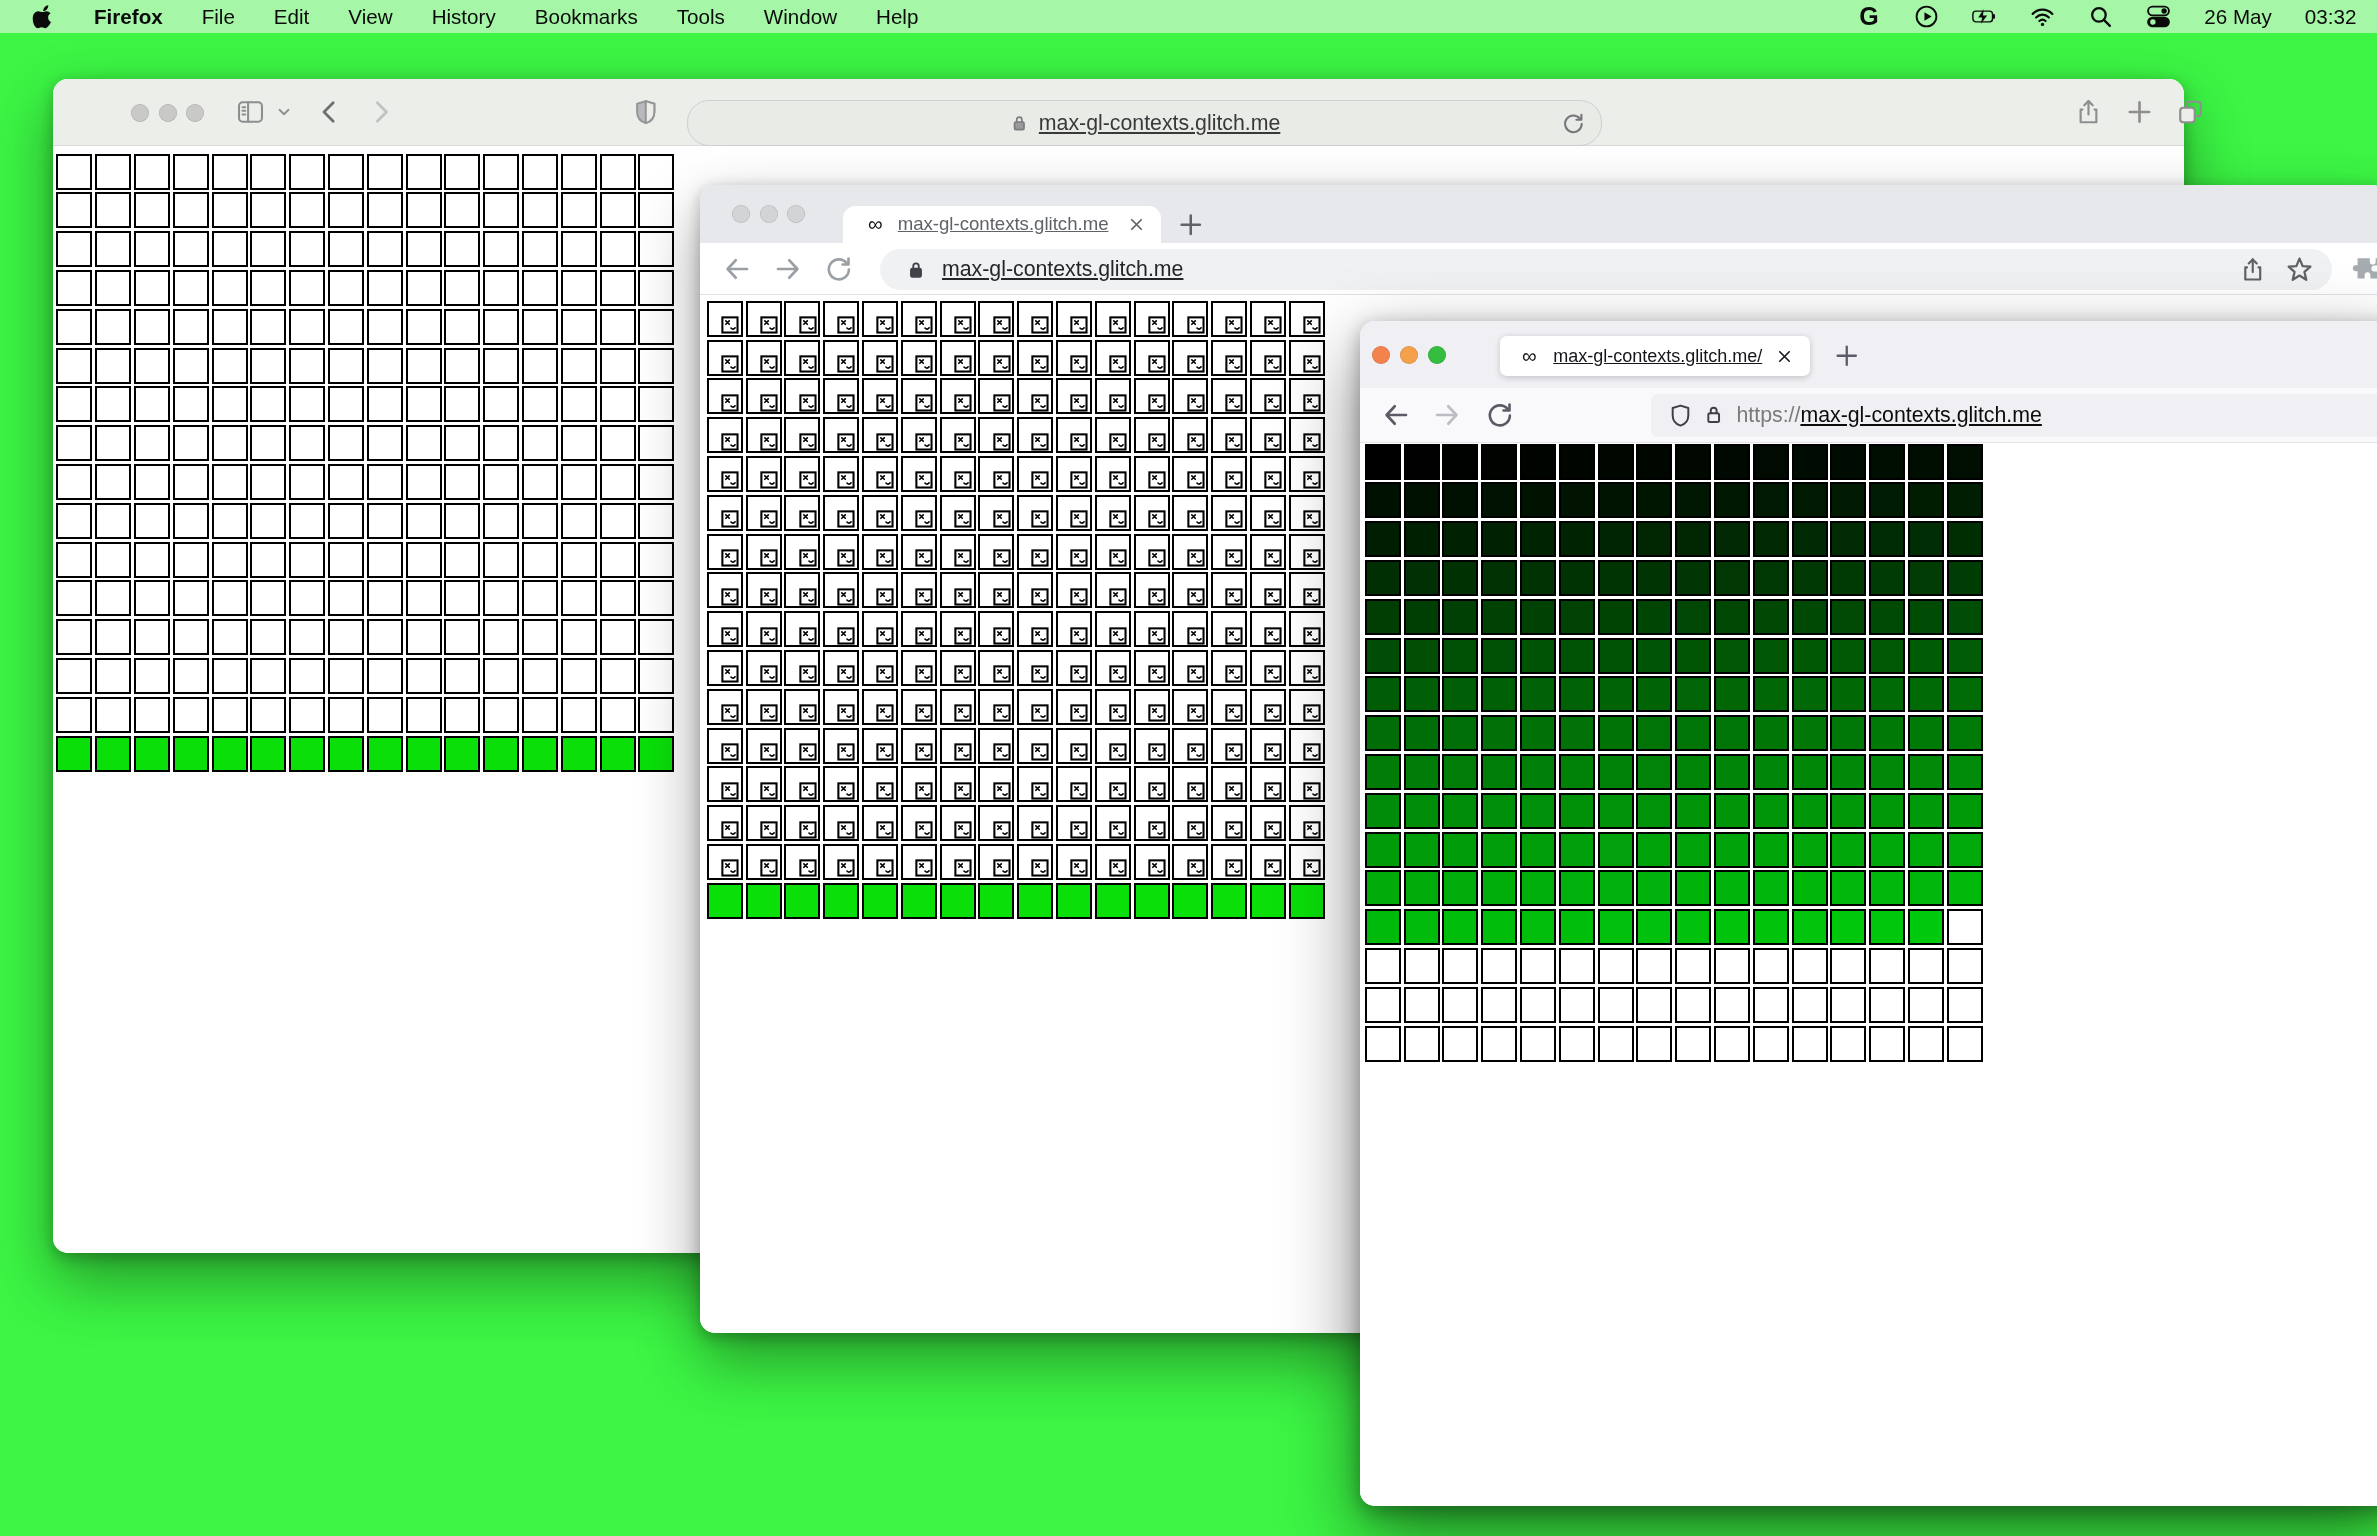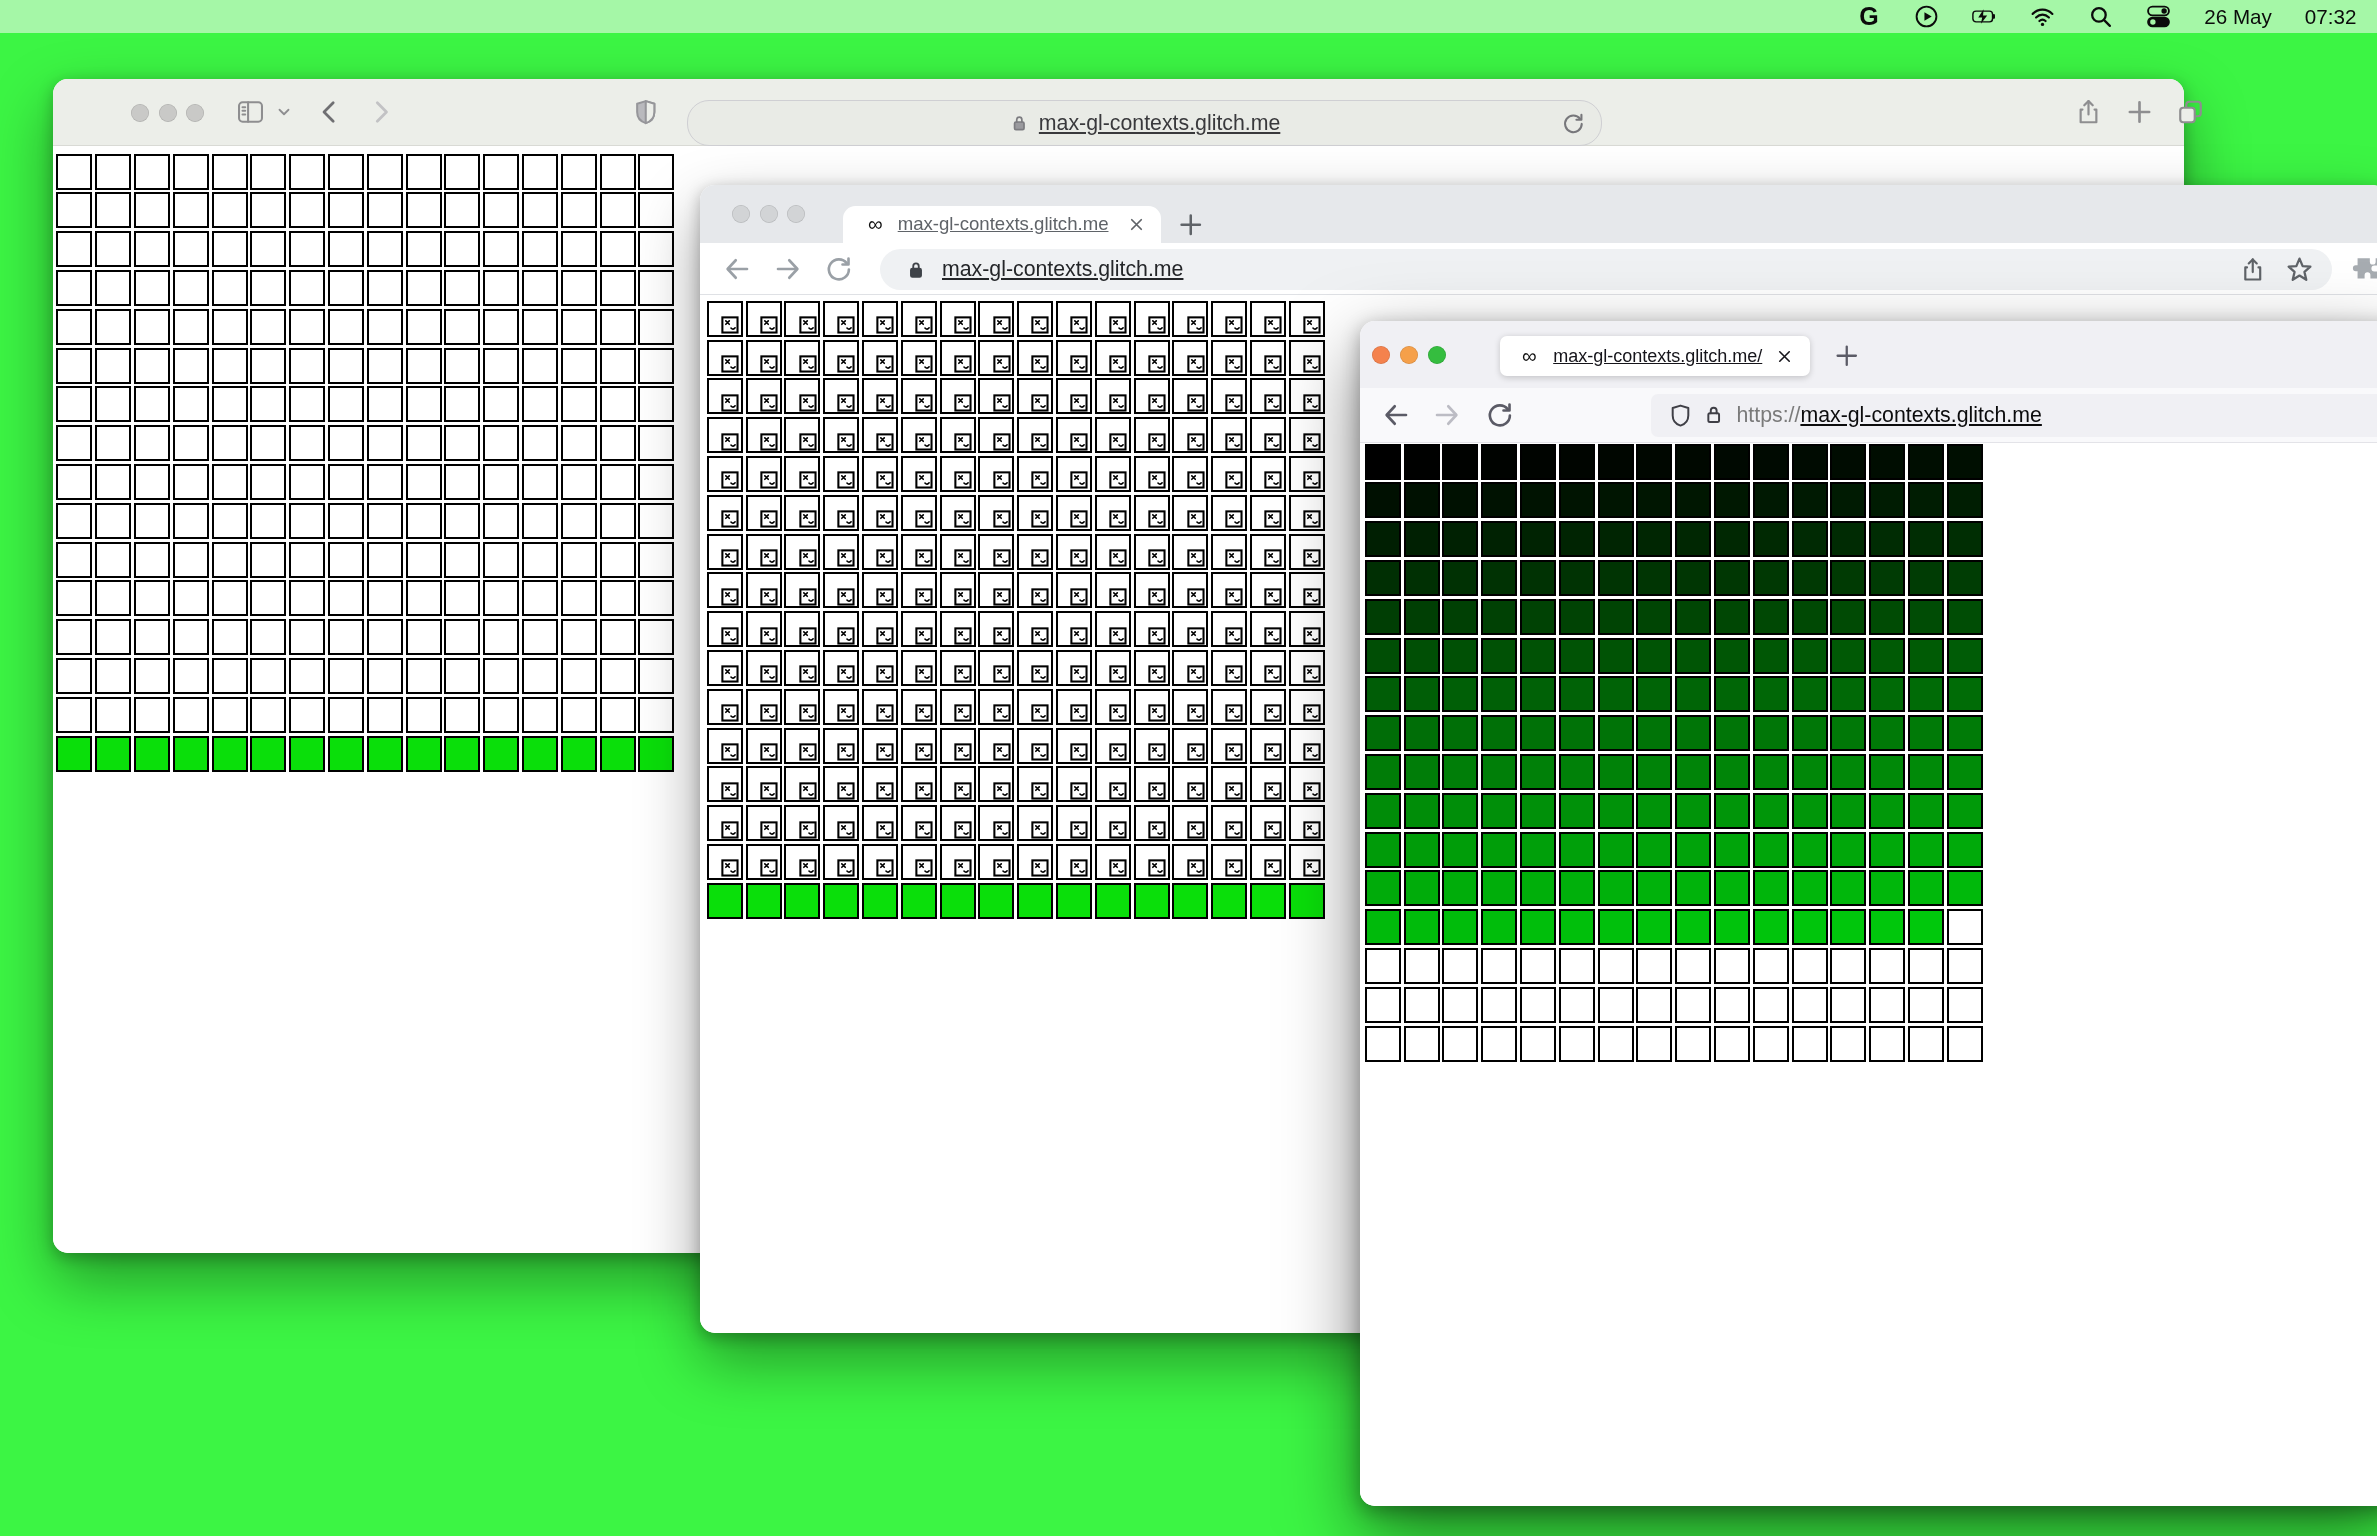--- a/index.html
+++ b/index.html
@@ -65,20 +65,34 @@
   #firefox .scheme{color:#7a7a7a;}
   #firefox .host{color:#0c0c0d;}
   #firefox .content{position:absolute;left:0;top:122px;right:0;bottom:0;background:#fff;border-radius:0 0 15px 15px;overflow:hidden;}
   #firefox-grid{left:4.8px;top:0.7px;}
   .ellip{white-space:nowrap;text-decoration:underline;}
 </style>
 </head>
 <body>
 
 <div class="menubar">
+  <div class="left">
+    <svg class="mb-icon" viewBox="-2 -1 26 30">
+      <path fill="#0b0b0b" d="M16.4 5.2c1-1.2 1.7-2.9 1.5-4.7-1.5.1-3.3 1-4.4 2.3-1 1.1-1.8 2.9-1.5 4.6 1.7.1 3.4-.9 4.4-2.2zM20.8 21.1c-.6 1.4-.9 2-1.7 3.2-1.1 1.7-2.7 3.8-4.6 3.8-1.7 0-2.2-1.1-4.5-1.1s-2.8 1.1-4.5 1.1c-1.9 0-3.4-1.9-4.5-3.6C-1.1 19.7-1.4 14 .5 11c1.3-2.1 3.4-3.4 5.4-3.4 2 0 3.2 1.1 4.9 1.1 1.6 0 2.6-1.1 4.9-1.1 1.8 0 3.6 1 5 2.6-4.4 2.4-3.7 8.7 1.1 10.9z"></path>
+    </svg>
+    <span class="appname menu-item">Firefox</span>
+    <span class="menu-item">File</span>
+    <span class="menu-item">Edit</span>
+    <span class="menu-item">View</span>
+    <span class="menu-item">History</span>
+    <span class="menu-item">Bookmarks</span>
+    <span class="menu-item">Tools</span>
+    <span class="menu-item">Window</span>
+    <span class="menu-item">Help</span>
+  </div>
   <div class="right">
     <svg class="mb-icon" viewBox="0 0 24 24" style="font-size:30px">
       <text x="3" y="20" font-size="24" font-weight="bold" fill="#0b0b0b" font-family="Liberation Sans, sans-serif">G</text>
     </svg>
     <svg class="mb-icon svgicon" viewBox="0 0 24 24" stroke="#0b0b0b" stroke-width="1.8">
       <circle cx="12" cy="12" r="9.5"></circle>
         <polygon points="10,8 17,12 10,16" fill="#0b0b0b" stroke="none"></polygon>
     </svg>
     <svg class="mb-icon svgicon" viewBox="0 0 28 24" stroke="#0b0b0b" stroke-width="1.6">
       <rect x="1" y="6" width="22" height="12" rx="3.5"></rect>
@@ -95,21 +109,21 @@
       <circle cx="10.5" cy="10.5" r="6.5"></circle>
         <path d="M15.5 15.5 L21 21"></path>
     </svg>
     <svg class="mb-icon svgicon" viewBox="0 0 24 24" stroke="#0b0b0b" stroke-width="1.8">
       <rect x="2" y="2.5" width="20" height="8.4" rx="4.2"></rect>
         <circle cx="17.4" cy="6.7" r="2.6" fill="#0b0b0b" stroke="none"></circle>
       <rect x="2" y="13.1" width="20" height="8.4" rx="4.2" fill="#0b0b0b"></rect>
         <circle cx="6.6" cy="17.3" r="2.6" fill="#A5F7A7" stroke="none"></circle>
     </svg>
     <span>26 May</span>
-    <span>07:32</span>
+    <span>03:32</span>
   </div>
 </div>
 
 <div class="window" id="safari">
   <div class="toolbar">
     <div class="lights">
       <div class="light"></div>
       <div class="light"></div>
       <div class="light"></div>
     </div>

